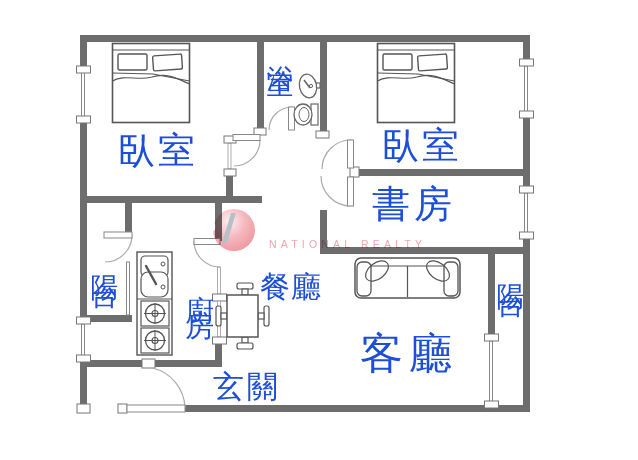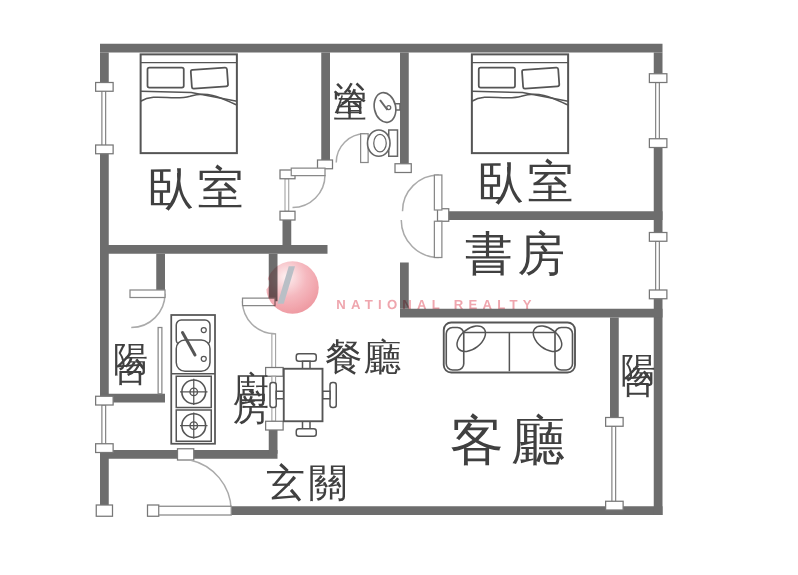--- a/index.html
+++ b/index.html
@@ -1,23 +1,23 @@
 <!DOCTYPE html>
 <html><head>
 <meta charset="utf-8">
 <style>
   html,body{margin:0;padding:0;background:#fff;}
   #plan{position:relative;width:638px;height:460px;background:#fff;overflow:hidden;
         font-family:"Liberation Sans","DejaVu Sans",sans-serif;}
   #plan svg{position:absolute;left:0;top:0;}
-  .lbl{position:absolute;color:#404040;line-height:1.04;white-space:nowrap;z-index:3;}
+  .lbl{position:absolute;color:#1d4ed8;line-height:1.04;white-space:nowrap;z-index:3;}
   .vert{writing-mode:vertical-rl;text-orientation:upright;}
   .wm-cn{position:absolute;left:261px;top:208px;font-size:31px;font-weight:700;
          letter-spacing:2px;color:#e04a4e;z-index:4;mix-blend-mode:multiply;opacity:.92;}
-  .wm-en{position:absolute;left:269px;top:238px;font-size:10.5px;font-weight:700;
+  .wm-en{position:absolute;left:269px;top:238px;font-size:10.5px;font-weight:400;
          letter-spacing:4.2px;color:#efa6ae;z-index:4;mix-blend-mode:multiply;}
 </style>
 </head>
 <body>
 
 <div id="plan">
 
 <svg width="638" height="460" viewBox="0 0 638 460">
   <defs>
     <radialGradient id="wmGrad" cx="0.38" cy="0.3" r="0.85">

